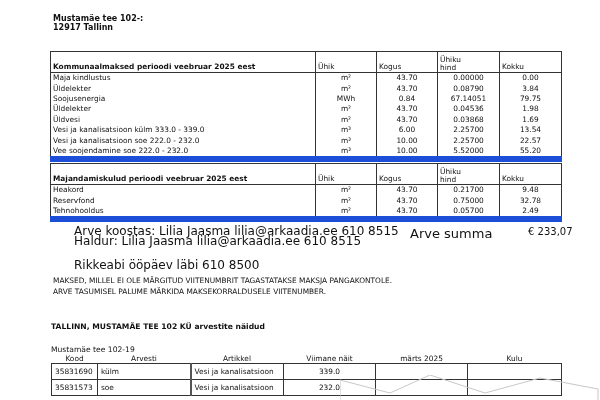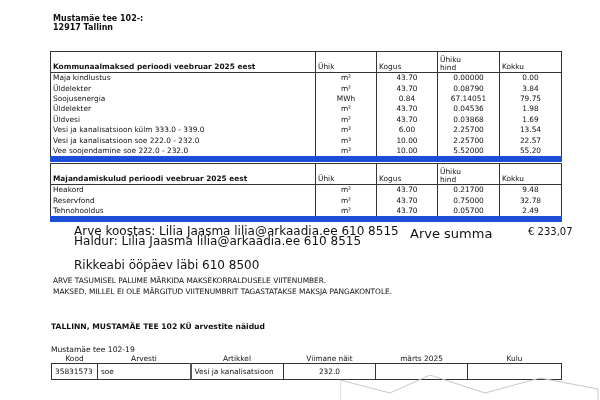--- a/index.html
+++ b/index.html
@@ -184,22 +184,22 @@
     </tbody>
 </table>
 
 <div class="abs info" style="top:226px;">Arve koostas: Lilia Jaasma  lilia@arkaadia.ee  610 8515</div>
 <div class="abs info" style="top:236px;">Haldur: Lilia Jaasma  lilia@arkaadia.ee  610 8515</div>
 <div class="abs sum-label">Arve summa</div>
 <div class="abs sum-value">€ 233,07</div>
 <div class="abs info" style="top:260px;">Rikkeabi ööpäev läbi 610 8500</div>
 
 <div class="abs notice">
+  <div>MAKSED, MILLEL EI OLE MÄRGITUD VIITENUMBRIT TAGASTATAKSE MAKSJA PANGAKONTOLE.</div>
   <div>ARVE TASUMISEL PALUME MÄRKIDA MAKSEKORRALDUSELE VIITENUMBER.</div>
-  <div>MAKSED, MILLEL EI OLE MÄRGITUD VIITENUMBRIT TAGASTATAKSE MAKSJA PANGAKONTOLE.</div>
 </div>
 
 <div class="abs meters-title">TALLINN, MUSTAMÄE TEE 102 KÜ arvestite näidud</div>
 <div class="abs meters-sub">Mustamäe tee 102-19</div>
 
 <table class="meters">
   <colgroup>
       <col class="m1">
       <col class="m2">
       <col class="m3">
@@ -212,20 +212,28 @@
     <th>Kood</th>
     <th>Arvesti</th>
     <th>Artikkel</th>
     <th>Viimane näit</th>
     <th>märts 2025</th>
     <th>Kulu</th>
   </tr>
   </tbody>
     <tbody id="meters-body">
       <tr>
+        <td>35831690</td>
+        <td>külm</td>
+        <td class="art">Vesi ja kanalisatsioon</td>
+        <td class="ctr">339.0</td>
+        <td class="ctr"></td>
+        <td class="ctr"></td>
+      </tr>
+      <tr>
         <td>35831573</td>
         <td>soe</td>
         <td class="art">Vesi ja kanalisatsioon</td>
         <td class="ctr">232.0</td>
         <td class="ctr"></td>
         <td class="ctr"></td>
       </tr>
     </tbody>
 </table>
 

